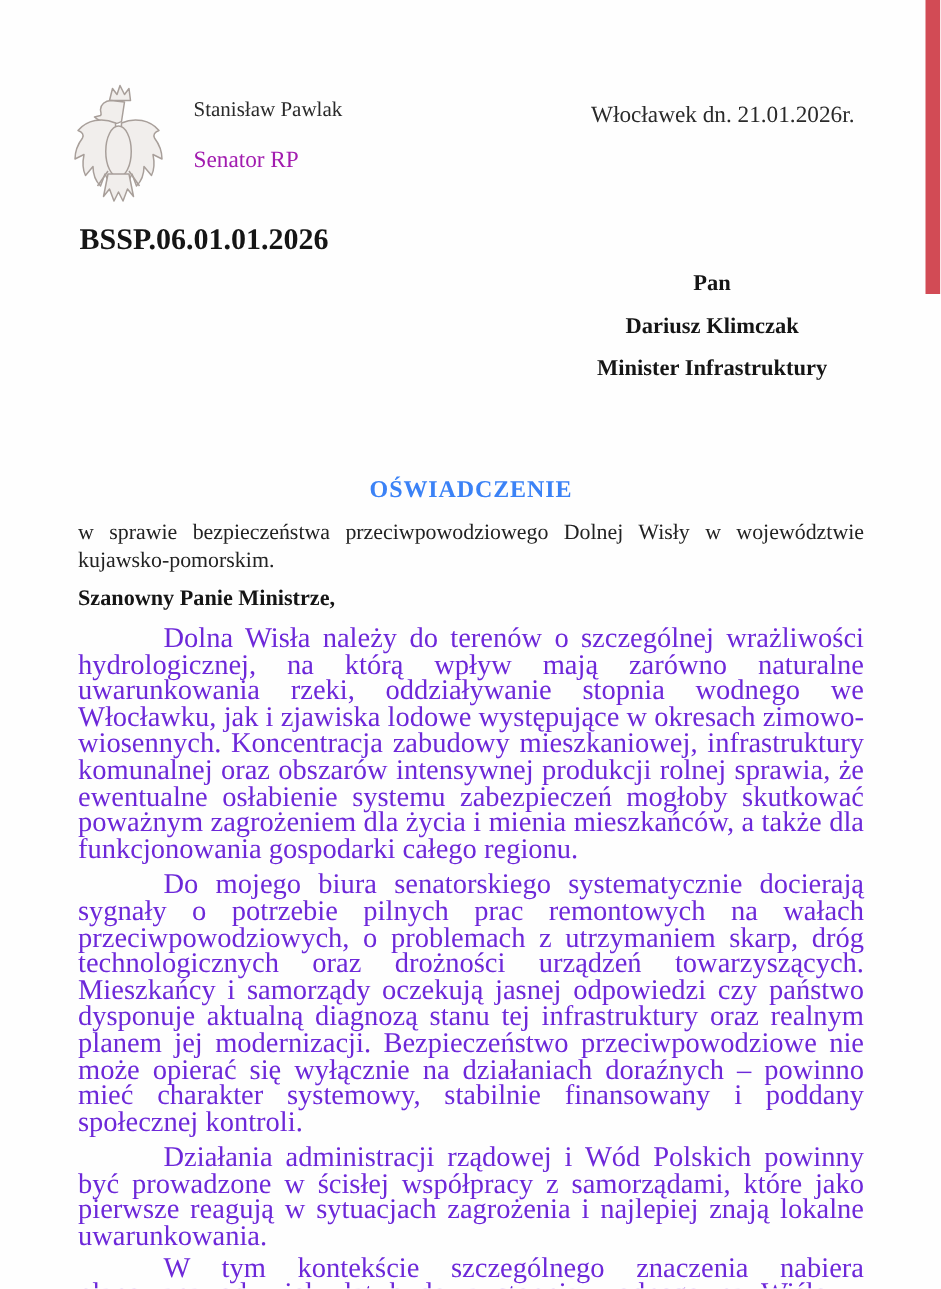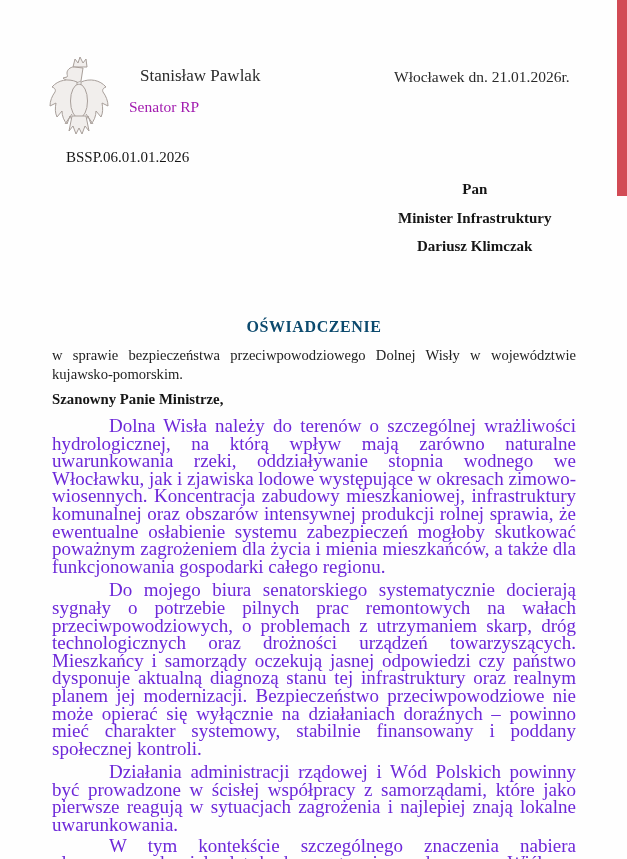--- a/index.html
+++ b/index.html
@@ -17,45 +17,45 @@
     top: 0; right: 0;
     width: 10px; height: 196px;
     background: #d24b55;
   }
   .emblem {
     position: absolute;
     left: 46px; top: 54px;
     width: 66px; height: 82px;
   }
   .sender-name {
-    position: absolute; left: 140px; top: 66px;
-    font-size: 17px; color: #2a2a2a; text-align: right;
+    position: absolute; left: 129px; top: 66px;
+    font-size: 14px; color: #2a2a2a; text-align: right;
   }
   .sender-title {
     position: absolute; left: 129px; top: 98px;
     font-size: 15.5px; color: #a21caf;
   }
   .place-date {
     position: absolute; left: 394px; top: 68px;
     font-size: 15.5px; color: #2a2a2a;
   }
   .ref-number {
-    position: absolute; left: 66px; top: 149px;
-    font-size: 15px; font-weight: normal; color: #151515;
+    position: absolute; left: 53px; top: 149px;
+    font-size: 20px; font-weight: bold; color: #151515;
   }
   .recipient {
     position: absolute; left: 398px; top: 181px;
     font-size: 15px; font-weight: bold; color: #151515; text-align: center;
   }
   .recipient div { margin-bottom: 11.5px; line-height: 17px; }
   .doc-title {
     position: absolute; left: 52px; top: 318px; width: 524px;
     text-align: center;
     font-size: 16px; font-weight: bold; letter-spacing: 0.6px;
-    color: #0c4a6e;
+    color: #3b82f6;
   }
   .doc-subject {
     position: absolute; left: 52px; top: 346px; width: 524px;
     font-size: 14.6px; line-height: 19px;
     text-align: justify;
     color: #222;
   }
   .greeting {
     position: absolute; left: 52px; top: 391px;
     font-size: 14.8px; font-weight: bold; 
@@ -102,22 +102,22 @@
     </svg>
   </div>
 
   <div class="sender-name">Stanisław Pawlak</div>
   <div class="sender-title">Senator RP</div>
   <div class="place-date">Włocławek dn. 21.01.2026r.</div>
   <div class="ref-number">BSSP.06.01.01.2026</div>
 
   <div class="recipient">
     <div>Pan</div>
+    <div>Dariusz Klimczak</div>
     <div>Minister Infrastruktury</div>
-    <div>Dariusz Klimczak</div>
   </div>
 
   <div class="doc-title">OŚWIADCZENIE</div>
   <div class="doc-subject">w sprawie bezpieczeństwa przeciwpowodziowego Dolnej Wisły w województwie kujawsko-pomorskim.</div>
   <div class="greeting">Szanowny Panie Ministrze,</div>
 
   <div class="body-text">
     <p>Dolna Wisła należy do terenów o szczególnej wrażliwości hydrologicznej, na którą wpływ mają zarówno naturalne uwarunkowania rzeki, oddziaływanie stopnia wodnego we Włocławku, jak i zjawiska lodowe występujące w okresach zimowo-wiosennych. Koncentracja zabudowy mieszkaniowej, infrastruktury komunalnej oraz obszarów intensywnej produkcji rolnej sprawia, że ewentualne osłabienie systemu zabezpieczeń mogłoby skutkować poważnym zagrożeniem dla życia i mienia mieszkańców, a także dla funkcjonowania gospodarki całego regionu.</p>
     <p>Do mojego biura senatorskiego systematycznie docierają sygnały o potrzebie pilnych prac remontowych na wałach przeciwpowodziowych, o problemach z utrzymaniem skarp, dróg technologicznych oraz drożności urządzeń towarzyszących. Mieszkańcy i samorządy oczekują jasnej odpowiedzi czy państwo dysponuje aktualną diagnozą stanu tej infrastruktury oraz realnym planem jej modernizacji. Bezpieczeństwo przeciwpowodziowe nie może opierać się wyłącznie na działaniach doraźnych – powinno mieć charakter systemowy, stabilnie finansowany i poddany społecznej kontroli.</p>
     <p>Działania administracji rządowej i Wód Polskich powinny być prowadzone w ścisłej współpracy z samorządami, które jako pierwsze reagują w sytuacjach zagrożenia i najlepiej znają lokalne uwarunkowania.</p>

